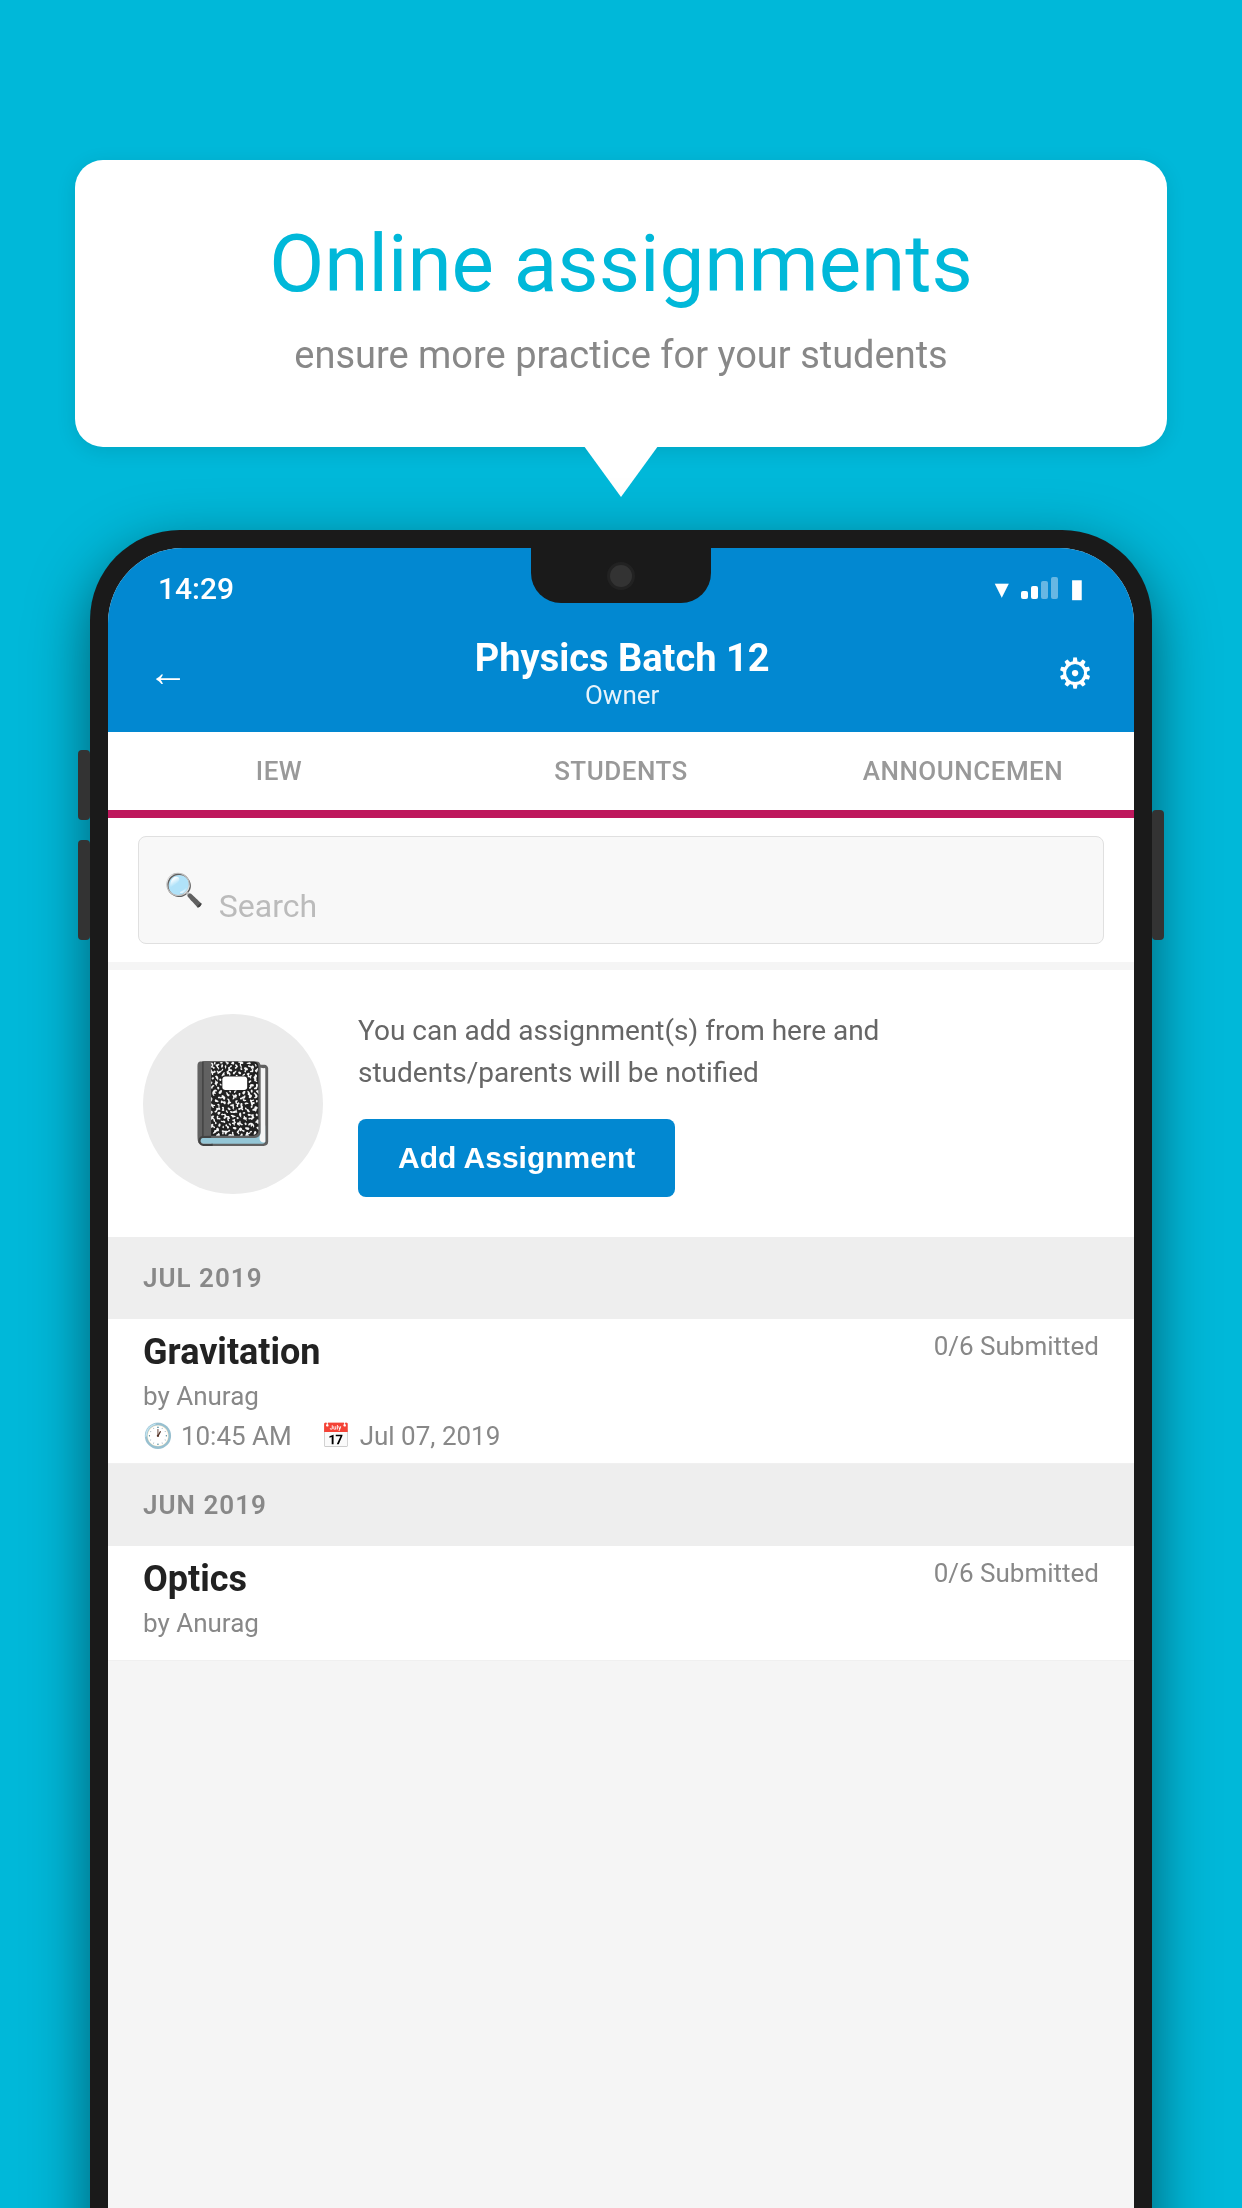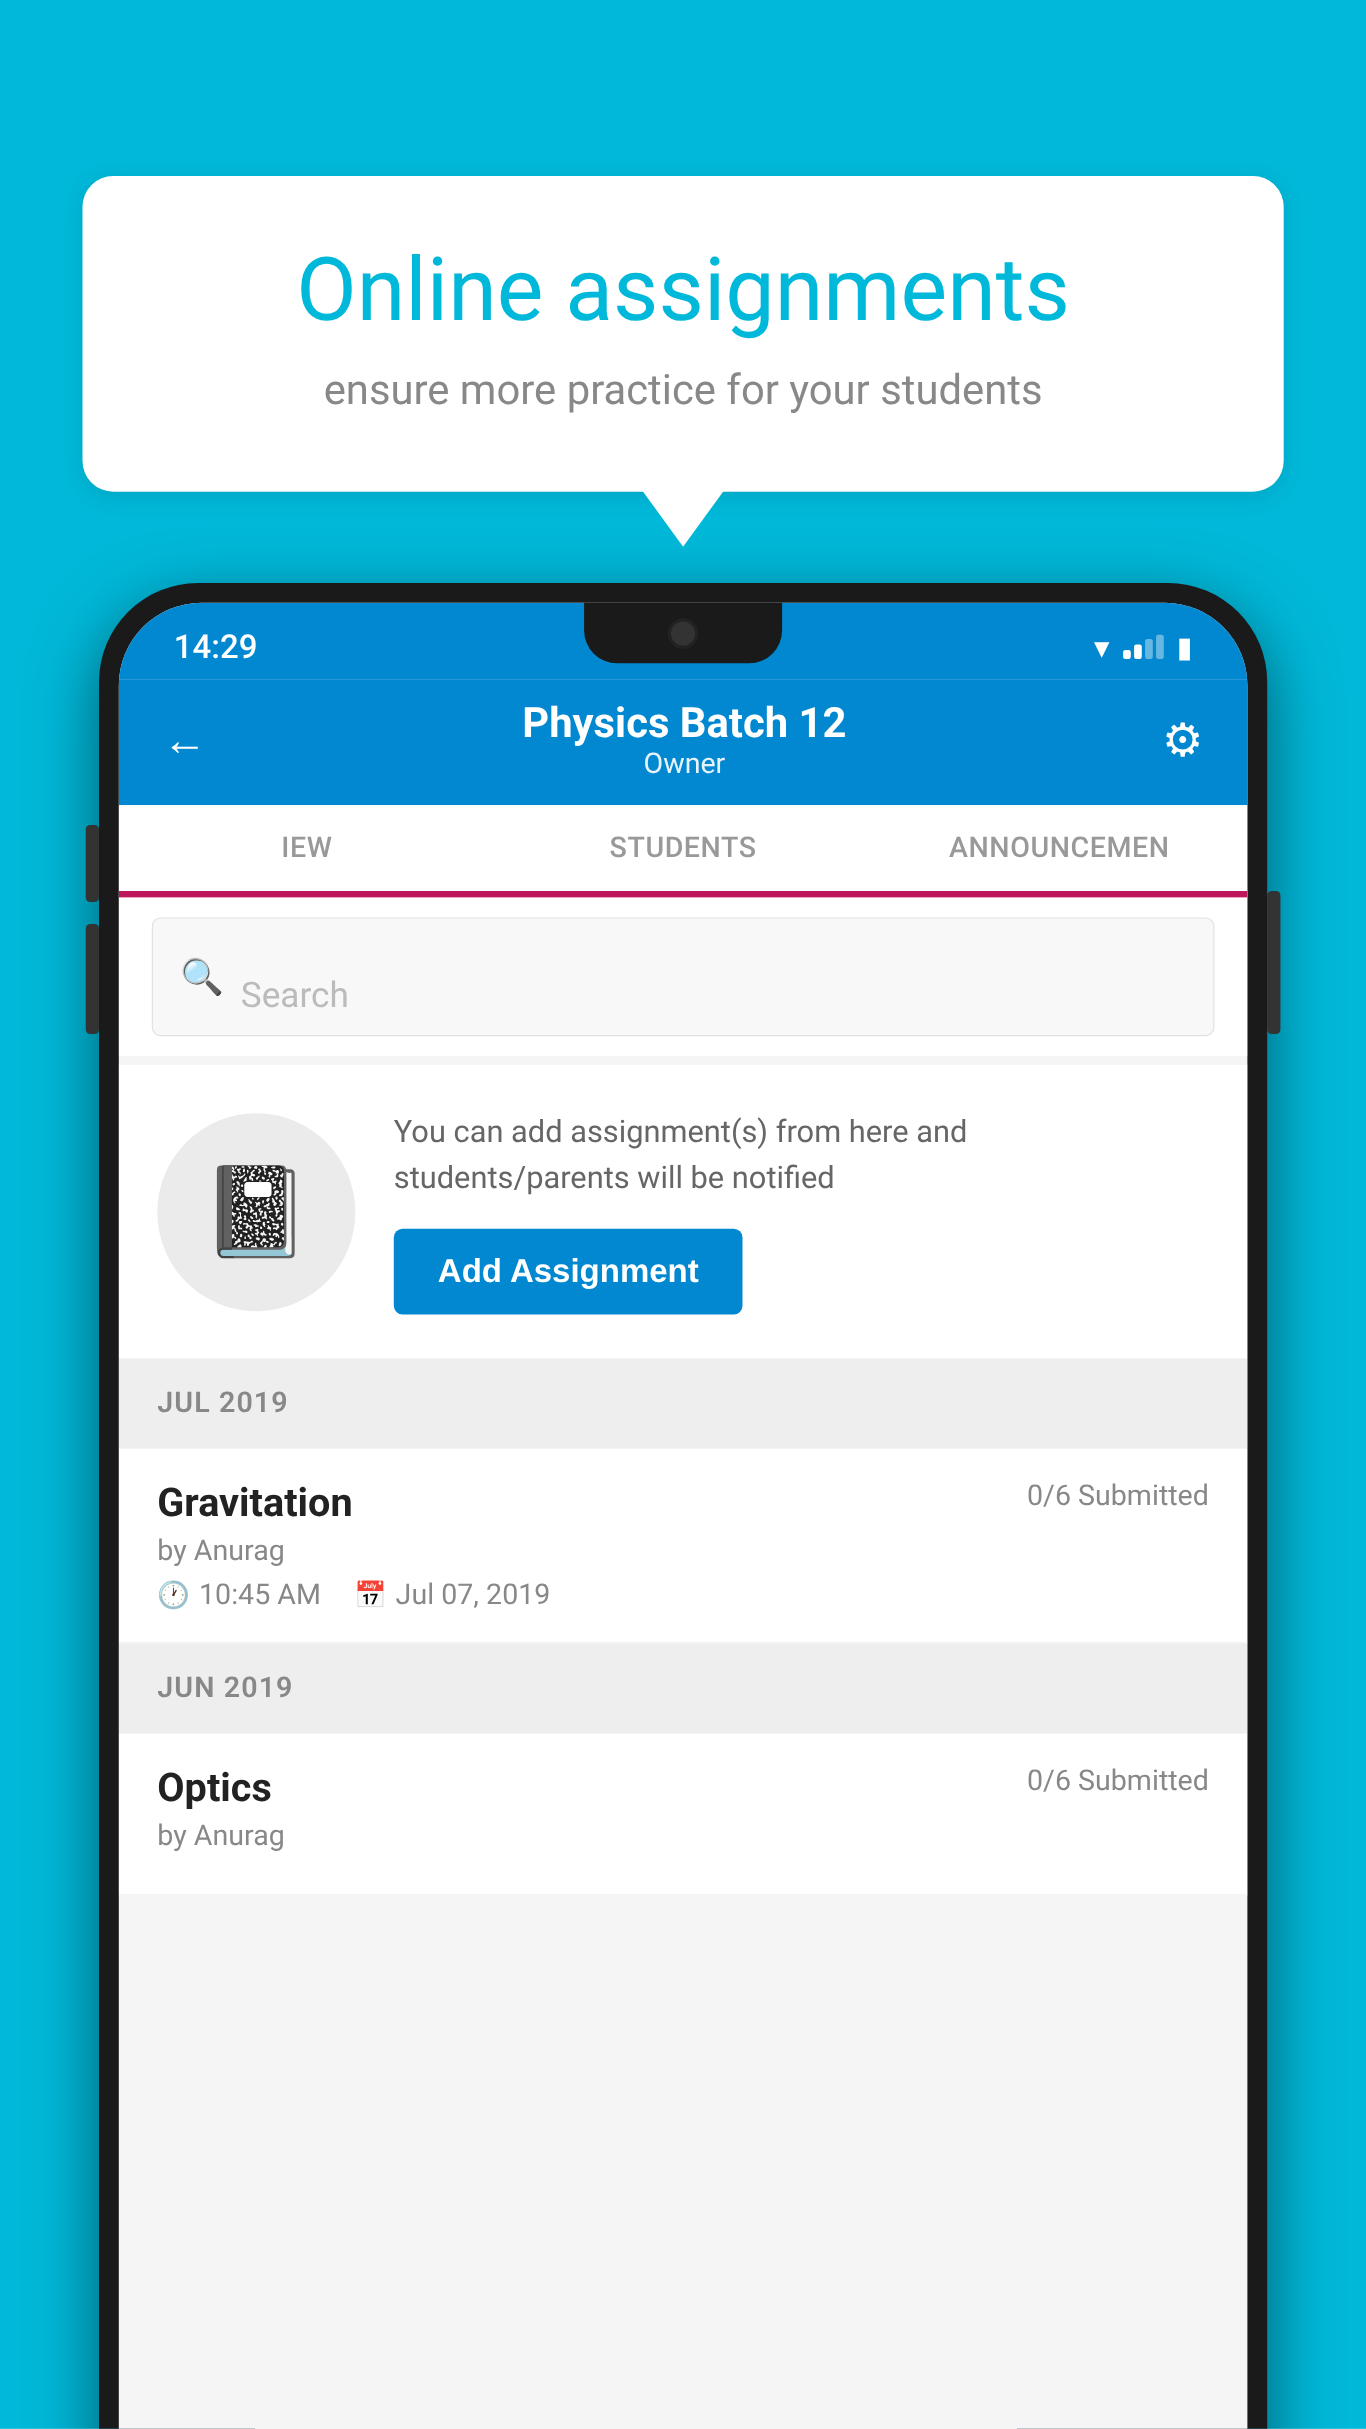--- a/index.html
+++ b/index.html
@@ -191,21 +191,21 @@
     .settings-btn {
       color: white;
       font-size: 42px;
       cursor: pointer;
     }
 
     
     .tabs-bar {
       background: white;
       display: flex;
-      border-bottom: 6px solid #be185d;
+      border-bottom: 8px solid #be185d;
     }
 
     .tab-item {
       flex: 1;
       text-align: center;
       padding: 24px 8px;
       font-size: 26px;
       font-weight: 500;
       color: #999;
       cursor: pointer;
@@ -309,21 +309,21 @@
       padding: 26px 35px;
       font-size: 26px;
       color: #888;
       font-weight: 600;
       letter-spacing: 1px;
     }
 
     
     .assignment-item {
       background: white;
-      padding: 28px 35px;
+      padding: 12px 35px;
       border-bottom: 1px solid #f0f0f0;
     }
 
     .assignment-row-top {
       display: flex;
       justify-content: space-between;
       align-items: flex-start;
       margin-bottom: 8px;
     }
 

